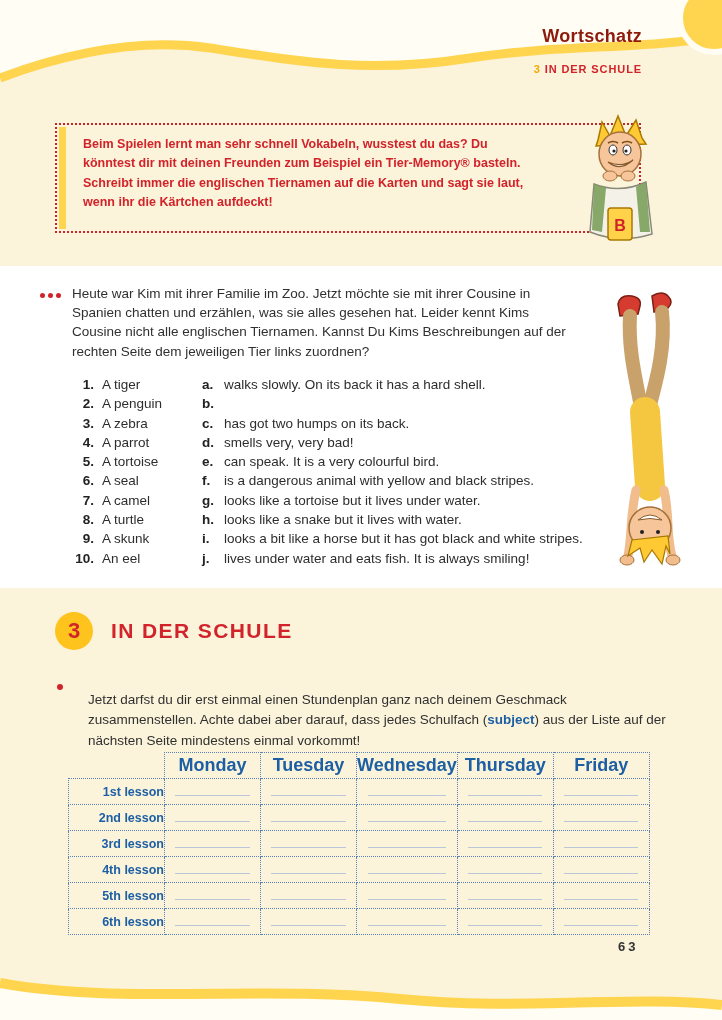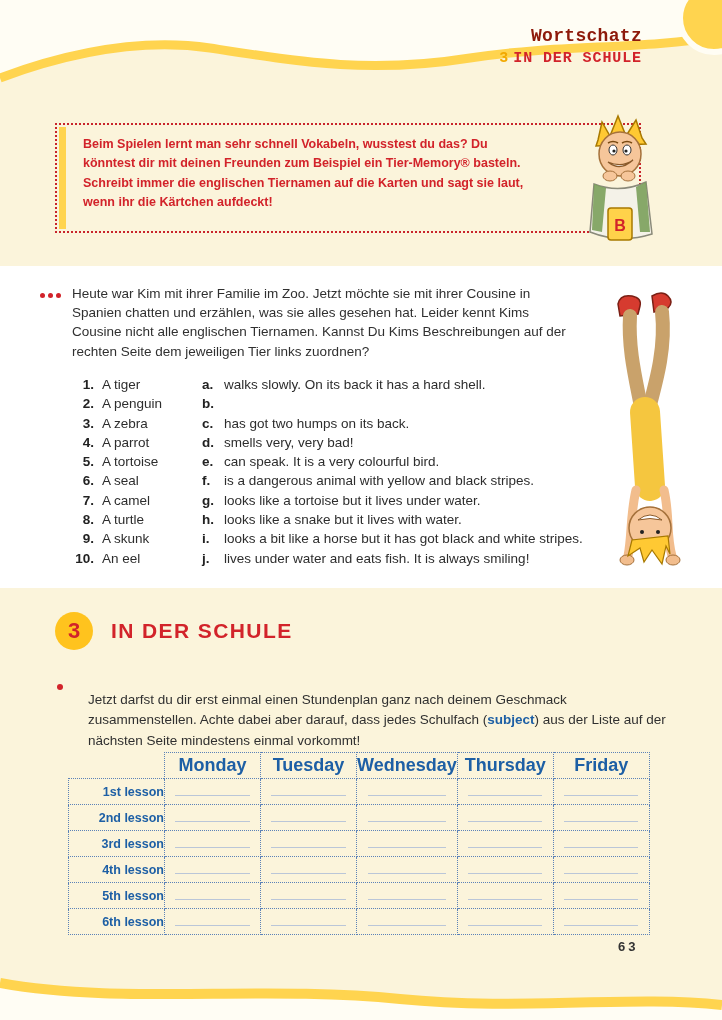--- a/index.html
+++ b/index.html
@@ -4,23 +4,23 @@
 <style>
   * { box-sizing: border-box; }
   body { margin: 0; font-family: "Liberation Sans", sans-serif; }
   .page { position: relative; width: 722px; height: 1020px; background: #FBF4DB; overflow: hidden; }
 
   .deco-top { position: absolute; top: 0; left: 0; }
   .deco-bottom { position: absolute; bottom: 0; left: 0; }
 
   .white-band { position: absolute; left: 0; top: 266px; width: 722px; height: 322px; background: #FFFFFF; }
 
-  .header { position: absolute; top: 26px; right: 80px; text-align: right; font-family: Liberation Mono, monospace; }
+  .header { position: absolute; top: 26px; right: 80px; text-align: right; }
   .header-title { font-size: 18px; font-weight: bold; color: #8E1A0B; letter-spacing: 0.3px; }
-  .header-chapter { margin-top: 4px; font-size: 15px; font-weight: bold; letter-spacing: 0.9px; }
+  .header-chapter { margin-top: 16px; font-size: 11px; font-weight: bold; letter-spacing: 0.9px; }
   .ch-num { color: #F2A900; margin-right: 4px; }
   .ch-title { color: #D2232A; }
 
   .tip-box { position: absolute; left: 55px; top: 123px; width: 586px; height: 110px; border: 2px dotted #C8242B; }
   .tip-bar { position: absolute; left: 2px; top: 2px; bottom: 2px; width: 7px; background: #FFD44F; }
   .tip-text { margin: 0; padding: 10px 96px 10px 26px; font-size: 12.5px; font-weight: bold; color: #D2232A; line-height: 1.55; }
 
   .boy1 { position: absolute; left: 566px; top: 110px; width: 104px; height: 136px; }
   .boy2 { position: absolute; left: 590px; top: 290px; width: 115px; height: 292px; }
 

